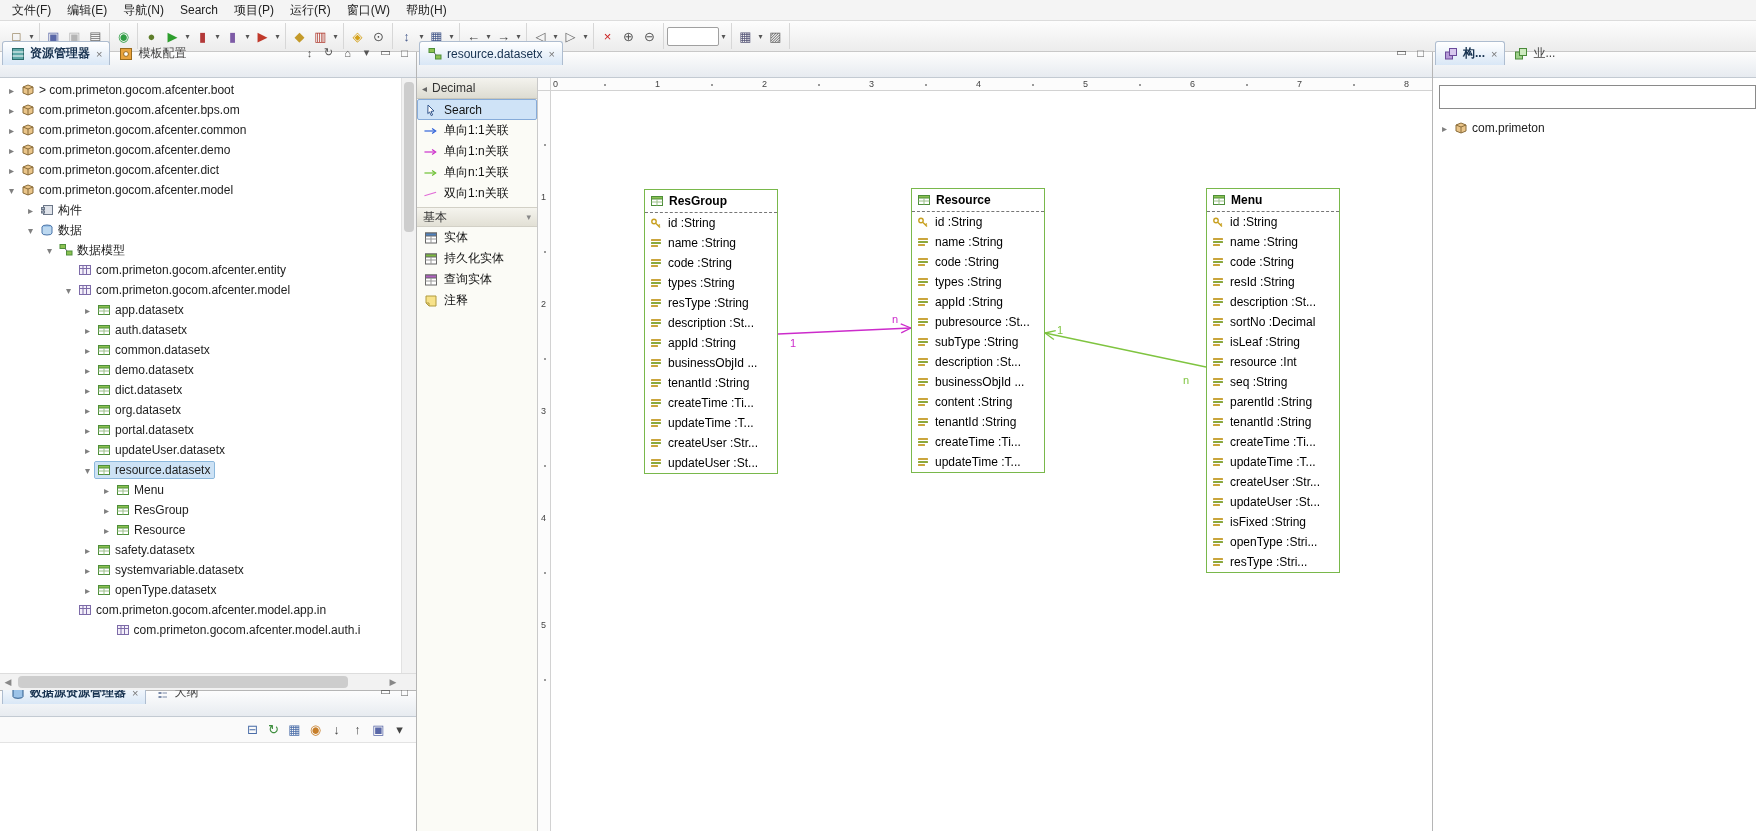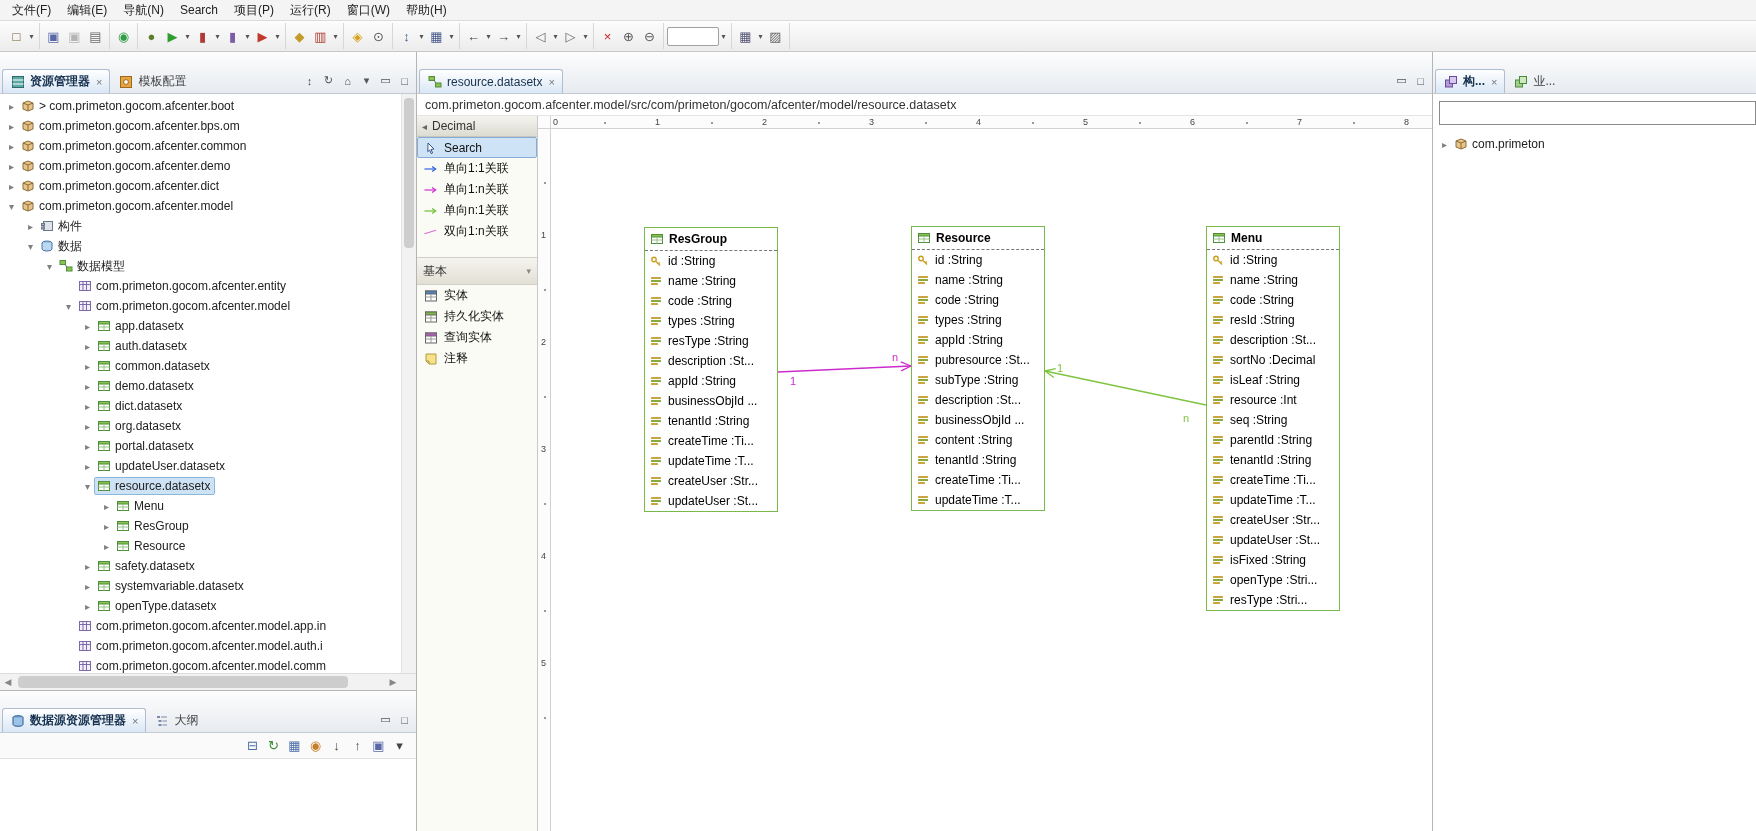--- a/index.html
+++ b/index.html
@@ -10,21 +10,21 @@
 .menu-item{padding:2px 8px;cursor:default;white-space:nowrap}
 
 .toolbar{height:31px;background:linear-gradient(#fdfdfd,#ececec);border-bottom:1px solid #c8c8c8;display:flex;align-items:center;padding:0 3px;flex:none}
 .tgroup{display:flex;align-items:center;height:26px;padding:0 3px;border-right:1px solid #d7d7d7}
 .tbi{width:21px;height:22px;display:inline-flex;align-items:center;justify-content:center;font-size:13px;border-radius:3px;cursor:default}
 .dd{font-size:8px;color:#555;width:9px;display:inline-block;text-align:center;cursor:default}
 .zoomcombo{width:52px;height:19px;border:1px solid #a0a0a0;background:#fff;border-radius:2px;font-size:11px;padding:0 3px}
 
 .workbench{flex:1;display:flex;min-height:0}
 .left-col{width:417px;flex:none;display:flex;flex-direction:column;border-right:1px solid #b5b5b5;background:#f4f4f4}
-.panel-hdr{height:42px;background:linear-gradient(#fdfdfd,#e7ebf0);border-bottom:1px solid #c3cad2;display:flex;align-items:flex-end;padding:0 2px;flex:none}
+.panel-hdr{height:26px;background:linear-gradient(#fdfdfd,#e7ebf0);border-bottom:1px solid #c3cad2;display:flex;align-items:flex-end;padding:12px 2px;flex:none}
 .vtab{display:inline-flex;align-items:center;gap:4px;height:24px;padding:0 7px;border:1px solid transparent;border-bottom:none;border-radius:3px 3px 0 0;color:#444;white-space:nowrap;cursor:default}
 .vtab.active{background:linear-gradient(#ffffff,#d9e7f6);border-color:#aebdd0;color:#16314f;font-weight:bold}
 .vtab .x{color:#777;font-size:11px;margin-left:2px;font-weight:normal}
 .hdr-sp{flex:1}
 .hbtn{width:19px;height:19px;display:inline-flex;align-items:center;justify-content:center;color:#555;font-size:11px;margin-bottom:3px;cursor:default}
 .tree{flex:1;background:#fff;overflow:hidden;position:relative;padding-top:2px;min-height:0}
 .trow{height:20px;display:flex;align-items:center;white-space:nowrap}
 .chev{width:15px;text-align:center;color:#808080;font-size:10px;flex:none;cursor:default}
 .ticon{width:16px;height:14px;flex:none;display:inline-flex;align-items:center;justify-content:center}
 .rowsel{display:inline-flex;align-items:center;gap:3px;padding:1px 4px 1px 1px;border-radius:1px}
@@ -42,21 +42,21 @@
 .bp-body{flex:1;background:#fff}
 
 .editor-col{flex:1;display:flex;flex-direction:column;min-width:0;background:#fff}
 .breadcrumb{height:22px;display:flex;align-items:center;padding:0 8px;border-bottom:1px solid #e4e4e4;color:#333;font-size:12.5px;background:#fff;flex:none;white-space:nowrap;overflow:hidden}
 .editor-body{flex:1;display:flex;min-height:0}
 .palette{width:121px;flex:none;border-right:1px solid #c9c9c9;background:#fbfbf6;display:flex;flex-direction:column;overflow:hidden}
 .pal-hdr{height:21px;background:linear-gradient(#f4f3ee,#dddcd2);border-bottom:1px solid #c7c6bc;display:flex;align-items:center;padding:0 5px;gap:5px;color:#333;flex:none}
 .pal-collapse{color:#666;font-size:10px}
 .pal-item{height:21px;display:flex;align-items:center;gap:5px;padding:0 5px;color:#111;white-space:nowrap;cursor:default;border:1px solid transparent}
 .pal-item.selected{background:#cfe3f7;border-color:#86abd9;border-radius:2px}
-.pal-group{height:28px;background:linear-gradient(#f5f4ee,#e2e0d5);border-top:1px solid #d2d0c6;border-bottom:1px solid #d2d0c6;display:flex;align-items:center;padding:0 6px;color:#333;margin-top:15px;flex:none}
+.pal-group{height:20px;background:linear-gradient(#f5f4ee,#e2e0d5);border-top:1px solid #d2d0c6;border-bottom:1px solid #d2d0c6;display:flex;align-items:center;padding:0 6px;color:#333;margin-top:3px;flex:none}
 .pal-group .g-arrow{margin-left:auto;color:#888;font-size:9px}
 .canvas-wrap{flex:1;position:relative;overflow:hidden;background:#fff}
 .ruler-corner{position:absolute;left:0;top:0;width:13px;height:13px;border-right:1px solid #d2d2d2;border-bottom:1px solid #d2d2d2;background:#fcfcfc;z-index:3}
 .h-ruler{position:absolute;left:13px;top:0;right:0;height:13px;background:#fcfcfc;border-bottom:1px solid #d2d2d2;font-size:9px;color:#444;z-index:2;overflow:hidden}
 .v-ruler{position:absolute;left:0;top:13px;width:13px;bottom:0;background:#fcfcfc;border-right:1px solid #d2d2d2;font-size:9px;color:#444;z-index:2;overflow:hidden}
 .rmark{position:absolute}
 .rdot{position:absolute;width:2px;height:2px;background:#9a9a9a}
 .canvas{position:absolute;left:13px;top:13px;right:0;bottom:0;background:#fff}
 .rel-layer{position:absolute;left:0;top:0;width:100%;height:100%;pointer-events:none}
 .entity{position:absolute;background:#fff;border:1px solid #79b84b;font-size:12px;cursor:default}
@@ -545,46 +545,32 @@
                   <svg width="14" height="14" viewBox="0 0 14 14">
                     <rect x="1.5" y="2.5" width="11" height="9" fill="#f4f0fa" stroke="#7d6ba8"></rect>
                     <line x1="1.5" y1="5.5" x2="12.5" y2="5.5" stroke="#7d6ba8"></line>
                     <line x1="5" y1="2.5" x2="5" y2="11.5" stroke="#7d6ba8"></line>
                     <line x1="8.5" y1="2.5" x2="8.5" y2="11.5" stroke="#7d6ba8"></line>
                   </svg>
                 </span>
                 <span>com.primeton.gocom.afcenter.model.app.in</span>
               </span>
             </div>
-            <div class="trow" style="padding-left: 61px;">
+            <div class="trow" style="padding-left: 47px; justify-content: center;">
               <span class="chev"></span>
               <span class="rowsel">
                 <span class="ticon">
                   <svg width="14" height="14" viewBox="0 0 14 14">
                     <rect x="1.5" y="2.5" width="11" height="9" fill="#f4f0fa" stroke="#7d6ba8"></rect>
                     <line x1="1.5" y1="5.5" x2="12.5" y2="5.5" stroke="#7d6ba8"></line>
                     <line x1="5" y1="2.5" x2="5" y2="11.5" stroke="#7d6ba8"></line>
                     <line x1="8.5" y1="2.5" x2="8.5" y2="11.5" stroke="#7d6ba8"></line>
                   </svg>
                 </span>
                 <span>com.primeton.gocom.afcenter.model.auth.i</span>
-              </span>
-            </div>
-            <div class="trow" style="padding-left: 61px;">
-              <span class="chev"></span>
-              <span class="rowsel">
-                <span class="ticon">
-                  <svg width="14" height="14" viewBox="0 0 14 14">
-                    <rect x="1.5" y="2.5" width="11" height="9" fill="#f4f0fa" stroke="#7d6ba8"></rect>
-                    <line x1="1.5" y1="5.5" x2="12.5" y2="5.5" stroke="#7d6ba8"></line>
-                    <line x1="5" y1="2.5" x2="5" y2="11.5" stroke="#7d6ba8"></line>
-                    <line x1="8.5" y1="2.5" x2="8.5" y2="11.5" stroke="#7d6ba8"></line>
-                  </svg>
-                </span>
-                <span>com.primeton.gocom.afcenter.model.comm</span>
               </span>
             </div>
           </div>
         <div class="hscroll">
           <span class="harrow">◀</span>
           <div class="htrack">
               <div class="hthumb"></div>
             </div>
           <span class="harrow">▶</span>
           <div class="hcorner"></div>
@@ -643,21 +629,20 @@
                 <line x1="6" y1="5.5" x2="8" y2="8" stroke="#666"></line>
               </svg>
             </span>
             <span>resource.datasetx</span>
             <span class="x">×</span>
           </span>
           <span class="hdr-sp"></span>
           <span class="hbtn">▭</span>
           <span class="hbtn">□</span>
         </div>
-      <div class="breadcrumb">com.primeton.gocom.afcenter.model/src/com/primeton/gocom/afcenter/model/resource.datasetx</div>
       <div class="editor-body">
         <div class="palette">
             <div class="pal-hdr">
               <span class="pal-collapse">◂</span>
               <span>Decimal</span>
             </div>
             <div class="pal-item selected">
               <span class="ticon">
                 <svg width="14" height="14" viewBox="0 0 14 14">
                   <path d="M4 2 L10 8 L7 8.4 L8.6 12 L7.2 12.6 L5.6 9 L3.8 10.6 Z" fill="#fff" stroke="#33568c"></path>

